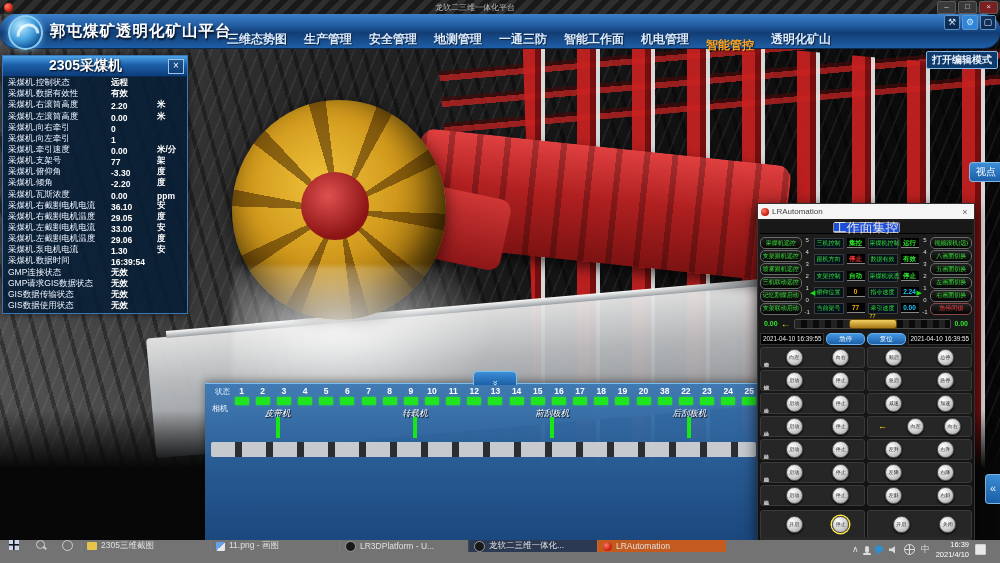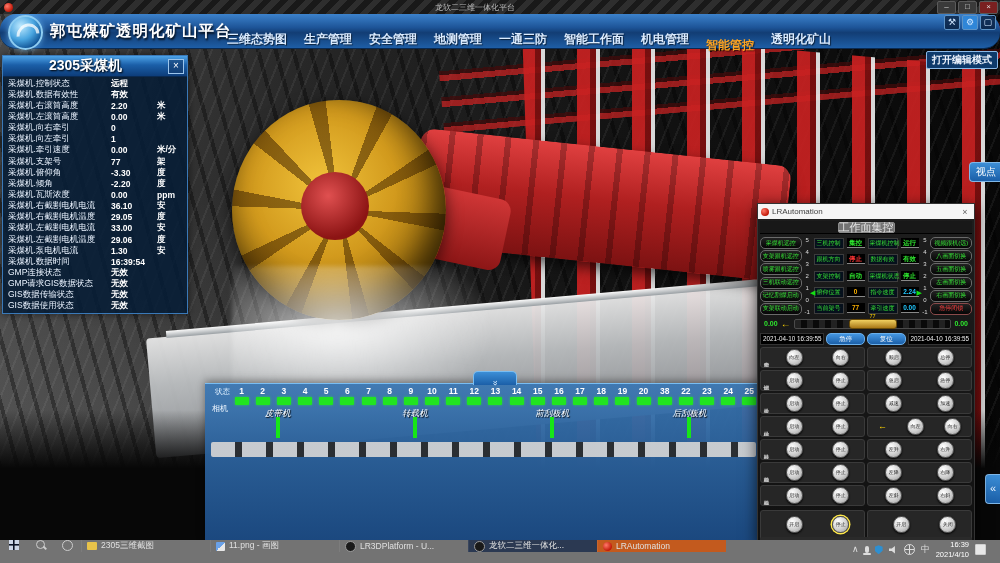--- a/index.html
+++ b/index.html
@@ -70,35 +70,35 @@
     background:linear-gradient(180deg,rgba(5,5,5,0) 0%,#070707 45%);}
   
   #shearer{position:absolute;left:2px;top:55px;width:184px;height:257px;z-index:5;
     background:rgba(6,28,54,.88);border:1px solid #3a79b8;box-shadow:0 0 8px rgba(0,0,0,.6);}
   #shearer .hd{height:20px;background:linear-gradient(180deg,#4da3e8,#1b5fa8 45%,#0d3d7a);
     display:flex;align-items:center;border-bottom:1px solid #0a2a52;}
   #shearer .hd .t{flex:1;text-align:center;color:#fff;font-size:14px;font-weight:bold;text-shadow:1px 1px 2px #000;}
   #shearer .hd .x{width:14px;height:13px;margin-right:3px;border:1px solid #9cc5ec;color:#fff;
     font-size:10px;line-height:11px;text-align:center;background:rgba(20,60,110,.6);}
   #srows{padding:1px 4px 0 5px;}
-  .srow{height:11.15px;display:flex;align-items:center;font-size:8.5px;color:#eaf3ff;}
+  .srow{height:11.15px;display:flex;align-items:flex-end;font-size:8.5px;color:#eaf3ff;}
   .srow .lb{flex:1;white-space:nowrap;overflow:hidden;}
   .srow .vl{width:46px;font-weight:bold;color:#fff;}
   .srow .un{width:26px;font-weight:bold;color:#fff;}
   
   #lrwin{position:absolute;left:757px;top:203px;width:216px;height:338px;z-index:6;
     background:#141414;border:1px solid #333;box-shadow:0 4px 14px rgba(0,0,0,.7);}
   #lrtitle{height:15px;background:#f5f5f5;display:flex;align-items:center;padding:0 3px;}
   #lrtitle .ico{width:8px;height:8px;border-radius:50%;background:radial-gradient(circle at 35% 35%,#ff7a6a,#c11808 70%);}
   #lrtitle .t{flex:1;color:#444;font-size:8px;margin-left:3px;}
   #lrtitle .x{color:#666;font-size:9px;width:12px;text-align:center;}
   #lrbody{position:relative;padding:2px;height:319px;background:linear-gradient(180deg,#1d1d1d,#111);}
   #lrtab-row{height:12px;display:flex;justify-content:center;align-items:center;
     border-bottom:1px solid #000;background:#181818;}
-  #lrtab{border:1px solid #8a8a8a;background:#737373;color:#e4e4e4;font-size:11px;
+  #lrtab{border:1px solid #8a8a8a;background:#1d4ed8;color:#e4e4e4;font-size:13px;
     padding:0 0;line-height:9px;border-radius:2px;}
   #lrtop{display:flex;height:80px;margin-top:2px;gap:1px;}
   #lbtns,#rbtns{width:52px;display:flex;flex-direction:column;justify-content:space-between;padding:1px 0;}
   .lrbtn{height:10px;border:1px solid #6a6a6a;border-radius:5px;background:linear-gradient(#222,#050505);
     color:#35e035;font-size:6px;display:flex;align-items:center;justify-content:center;white-space:nowrap;}
   .lrbtn.red{color:#ff4040;border-color:#8a4a4a;}
   .scale{width:11px;display:flex;flex-direction:column;justify-content:space-between;
     font-size:6px;color:#ddd;text-align:center;position:relative;padding:1px 0;}
   .scale .mk{position:absolute;top:66%;font-size:7px;color:#14e014;line-height:1;}
   .scale.l .mk{right:-4px;}

